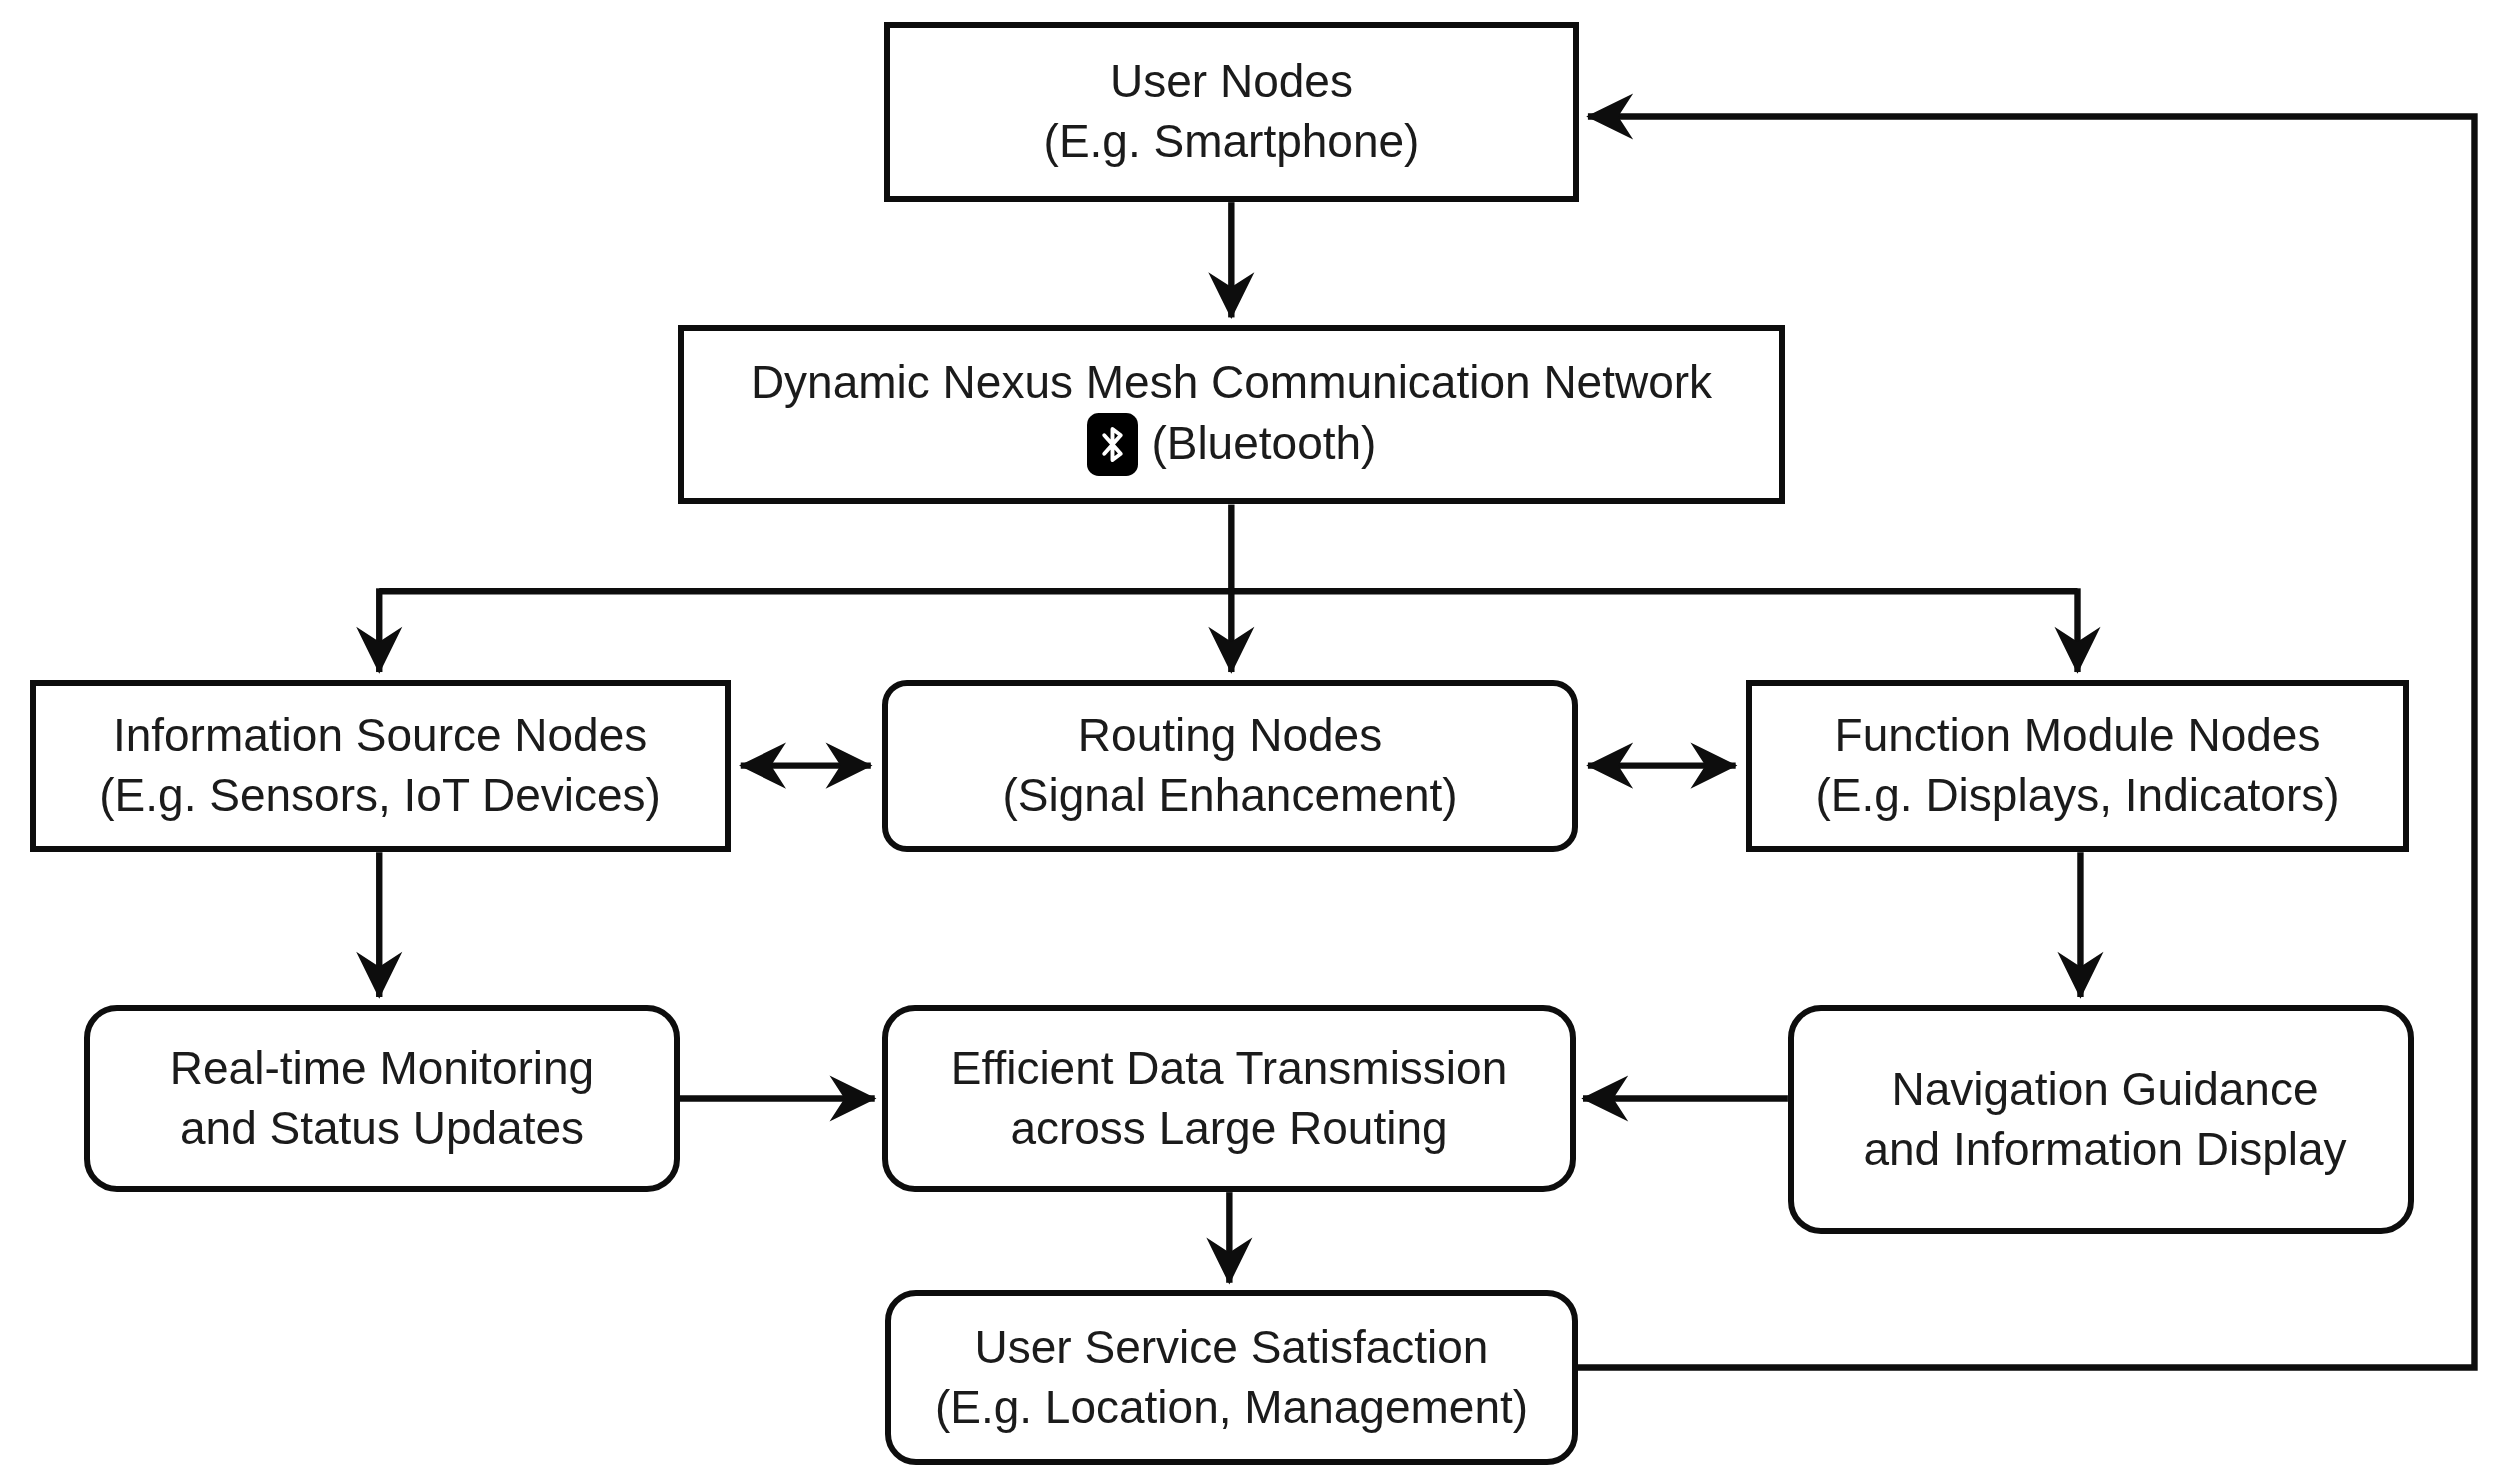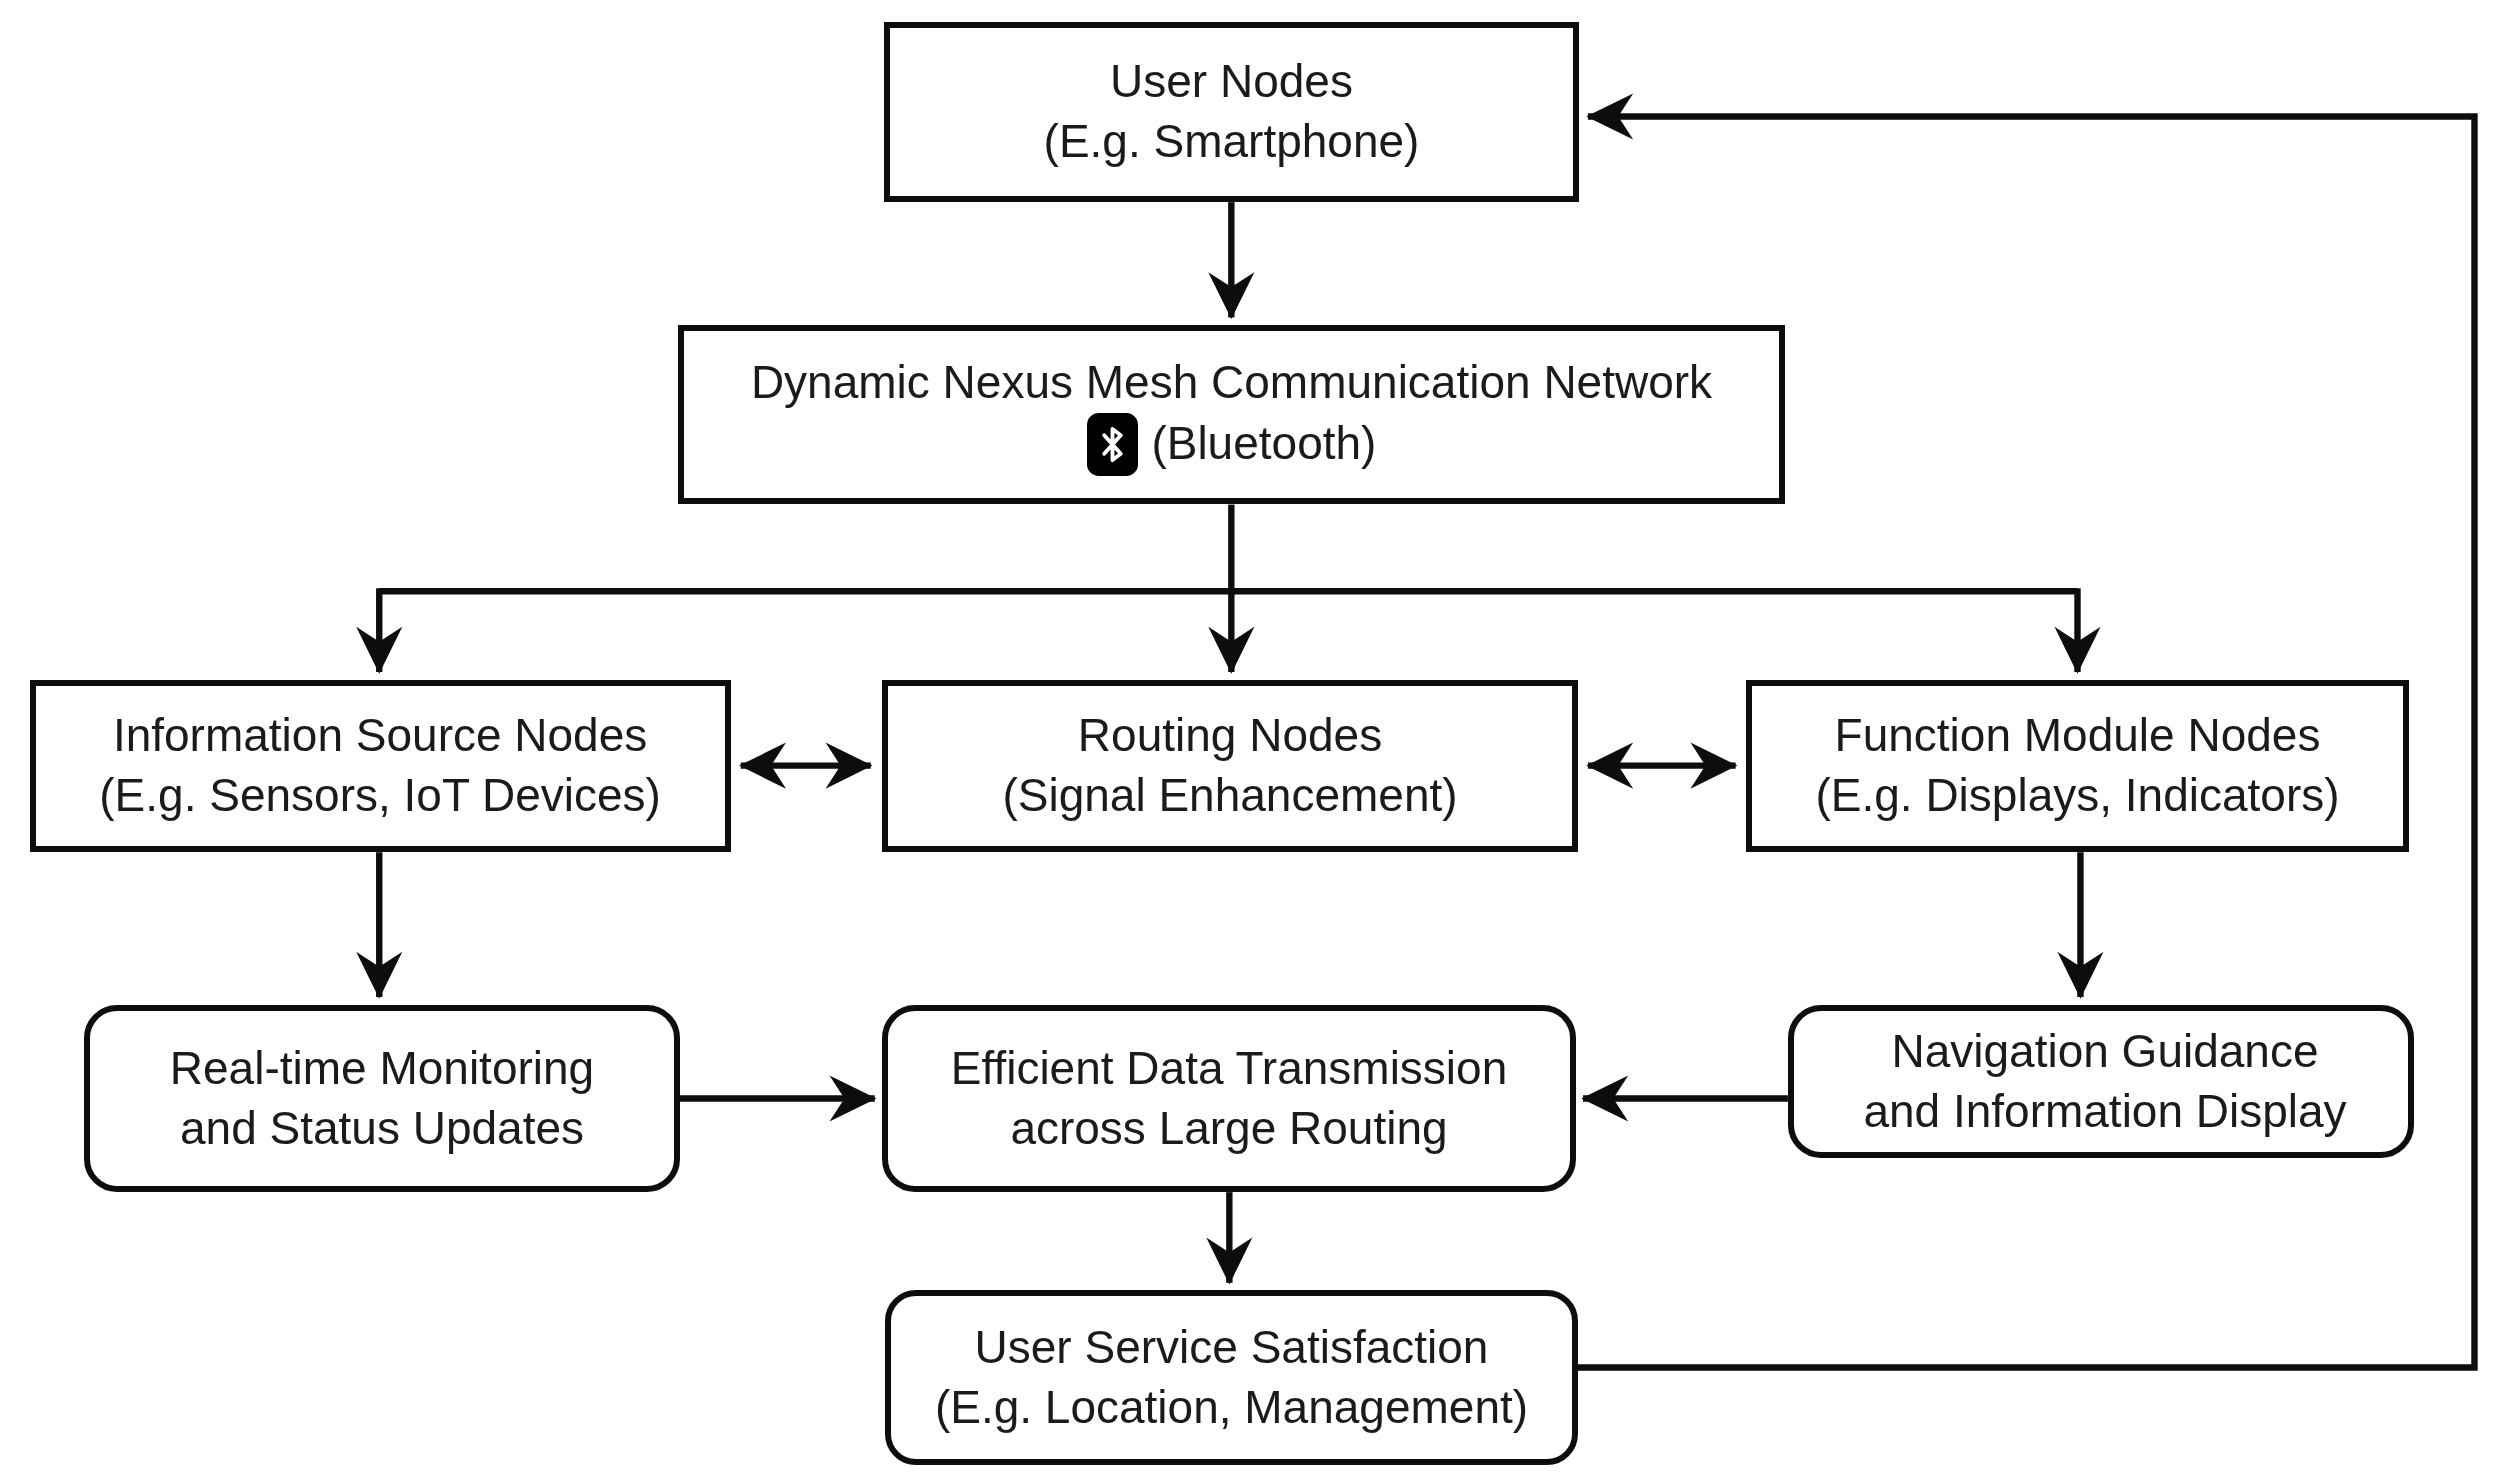--- a/index.html
+++ b/index.html
@@ -110,41 +110,41 @@
       </span>
       <span>(Bluetooth)</span>
     </div>
   </div>
 
   <div class="node" style="left:29.6px; top:680px; width:701px; height:172px;">
     <div>Information Source Nodes</div>
     <div>(E.g. Sensors, IoT Devices)</div>
   </div>
 
-  <div class="node" style="left:882px; top:680px; width:696px; height:172px;">
+  <div class="node" style="left:882px; top:680px; width:696px; height:172px;border-radius:25px;">
     <div>Routing Nodes</div>
     <div>(Signal Enhancement)</div>
   </div>
 
   <div class="node" style="left:1746px; top:680px; width:663px; height:172px;">
     <div>Function Module Nodes</div>
     <div>(E.g. Displays, Indicators)</div>
   </div>
 
   <div class="node rd" style="left:84px; top:1005px; width:596px; height:187px;align-items:center;">
     <div>Real-time Monitoring</div>
     <div>and Status Updates</div>
   </div>
 
   <div class="node rd" style="left:882px; top:1005px; width:694px; height:187px;">
     <div>Efficient Data Transmission</div>
     <div>across Large Routing</div>
   </div>
 
-  <div class="node rd" style="left:1788px; top:1005px; width:626px; height:153px;padding-left:8px;">
+  <div class="node rd" style="left:1788px; top:1005px; width:626px; height:229px;padding-left:8px;">
     <div>Navigation Guidance</div>
     <div>and Information Display</div>
   </div>
 
   <div class="node rd" style="left:885px; top:1290px; width:693px; height:175px;border-radius:31px;">
     <div>User Service Satisfaction</div>
     <div>(E.g. Location, Management)</div>
   </div>
 
 </div>

